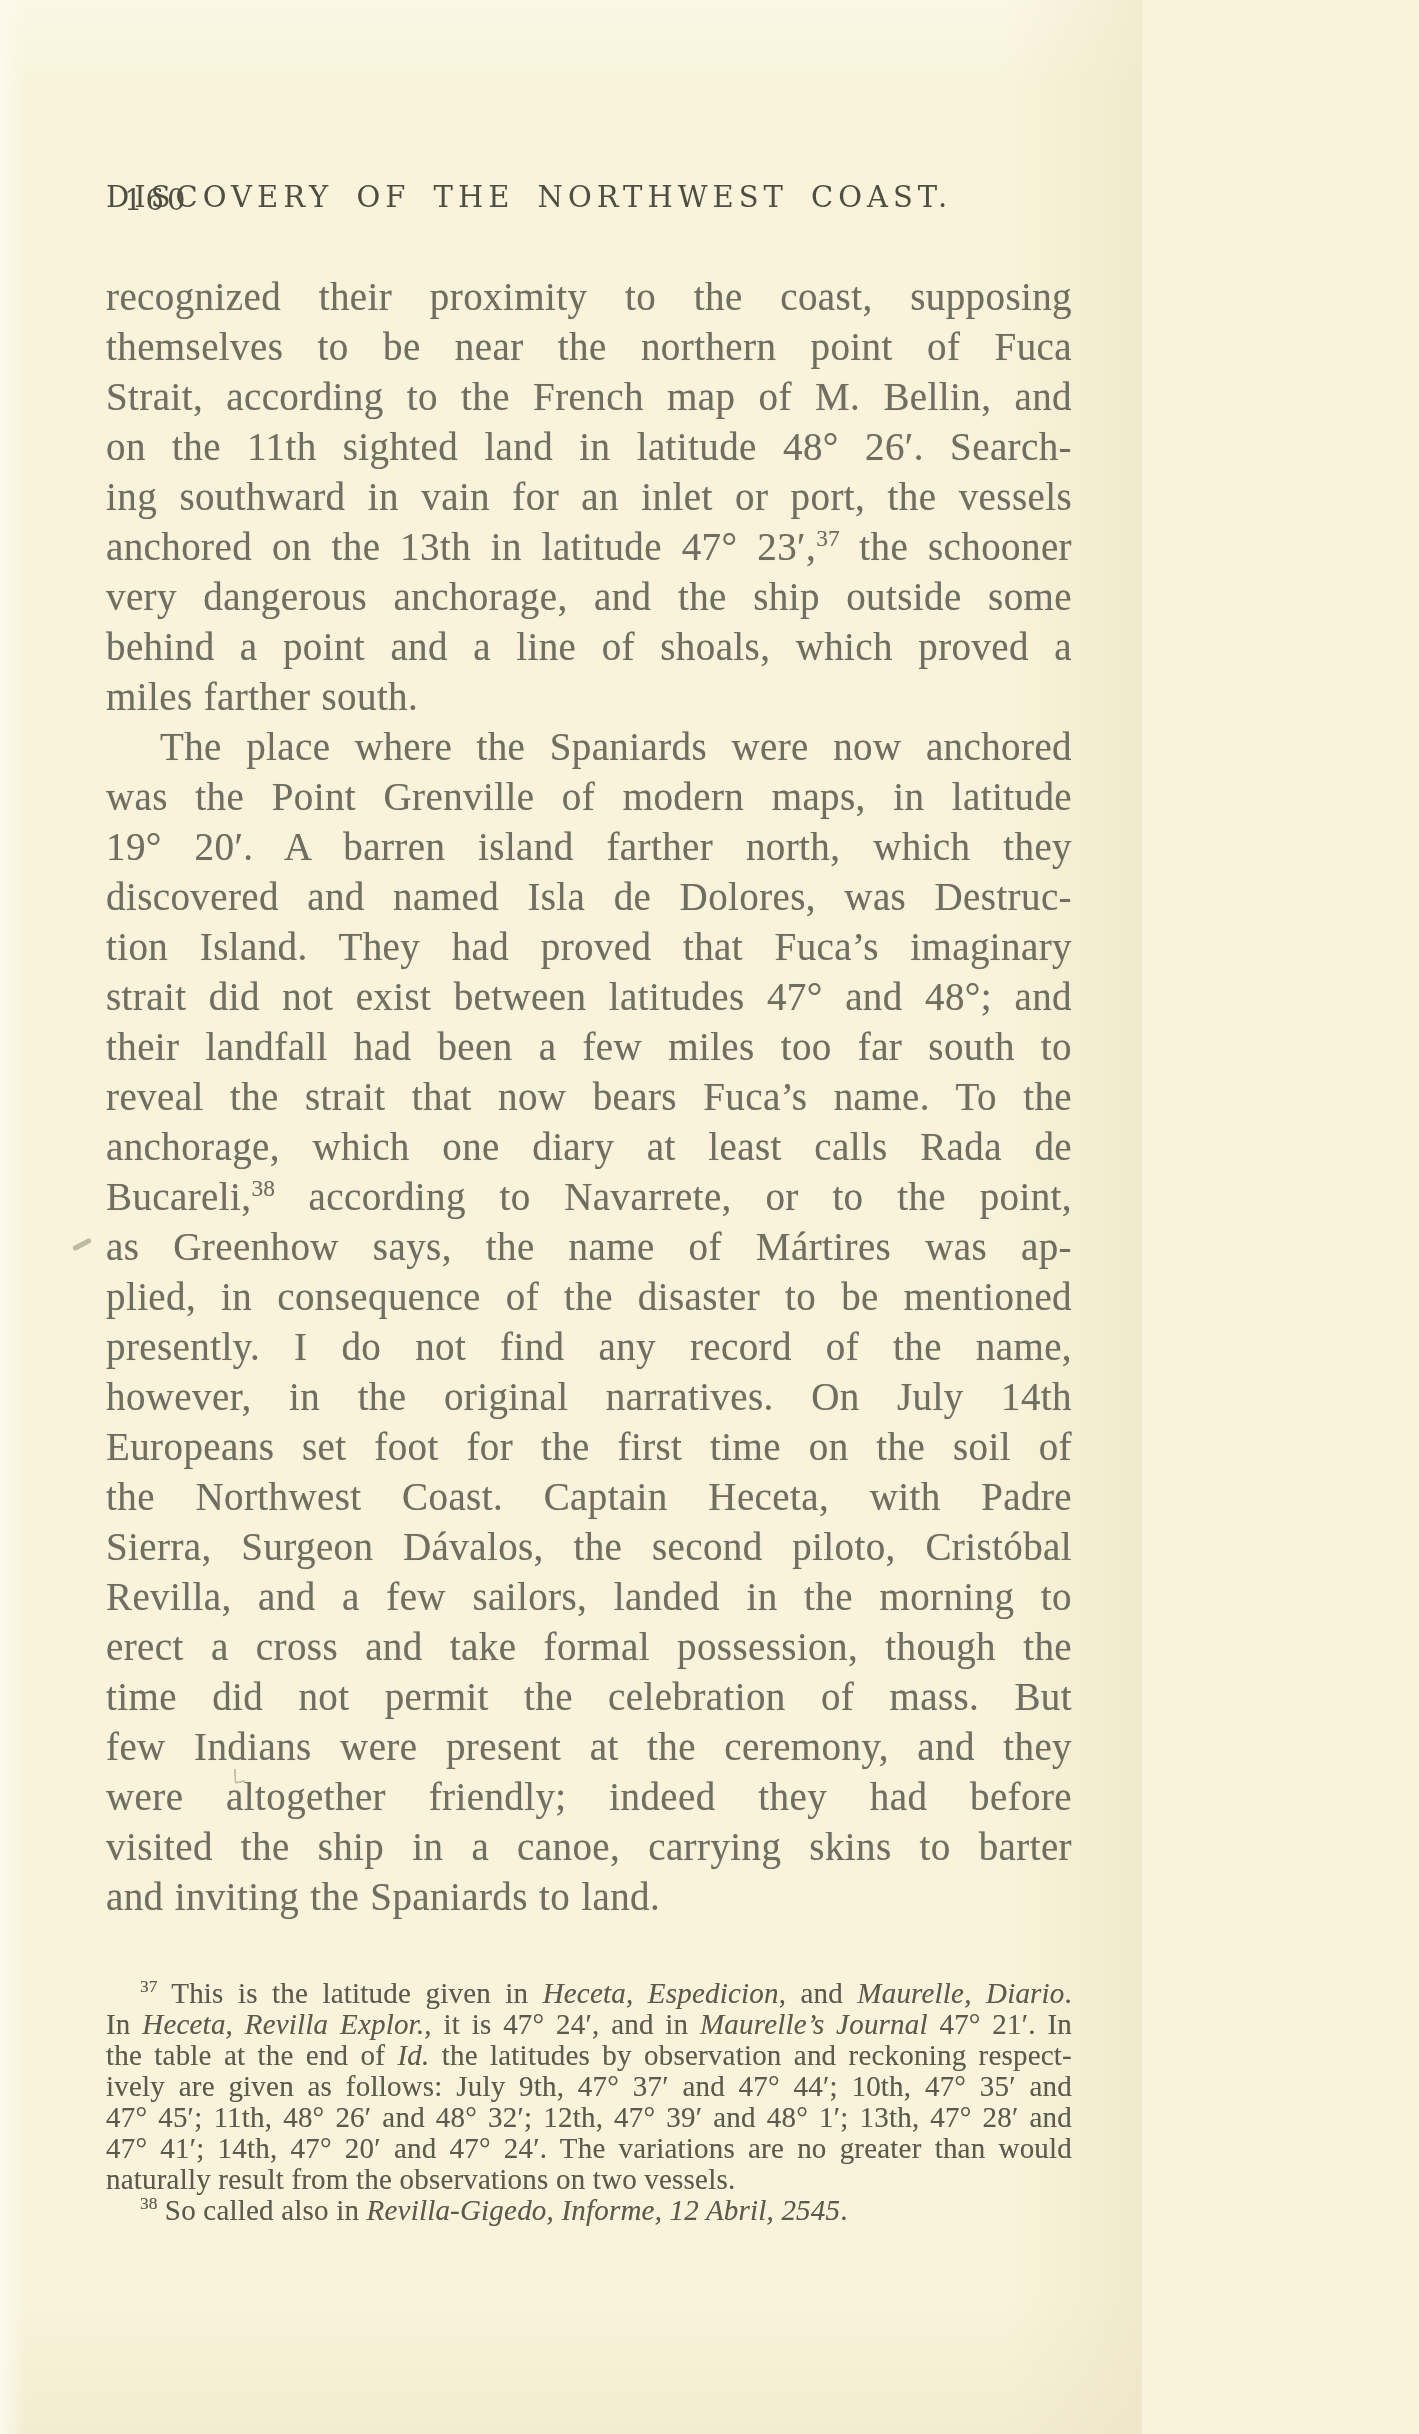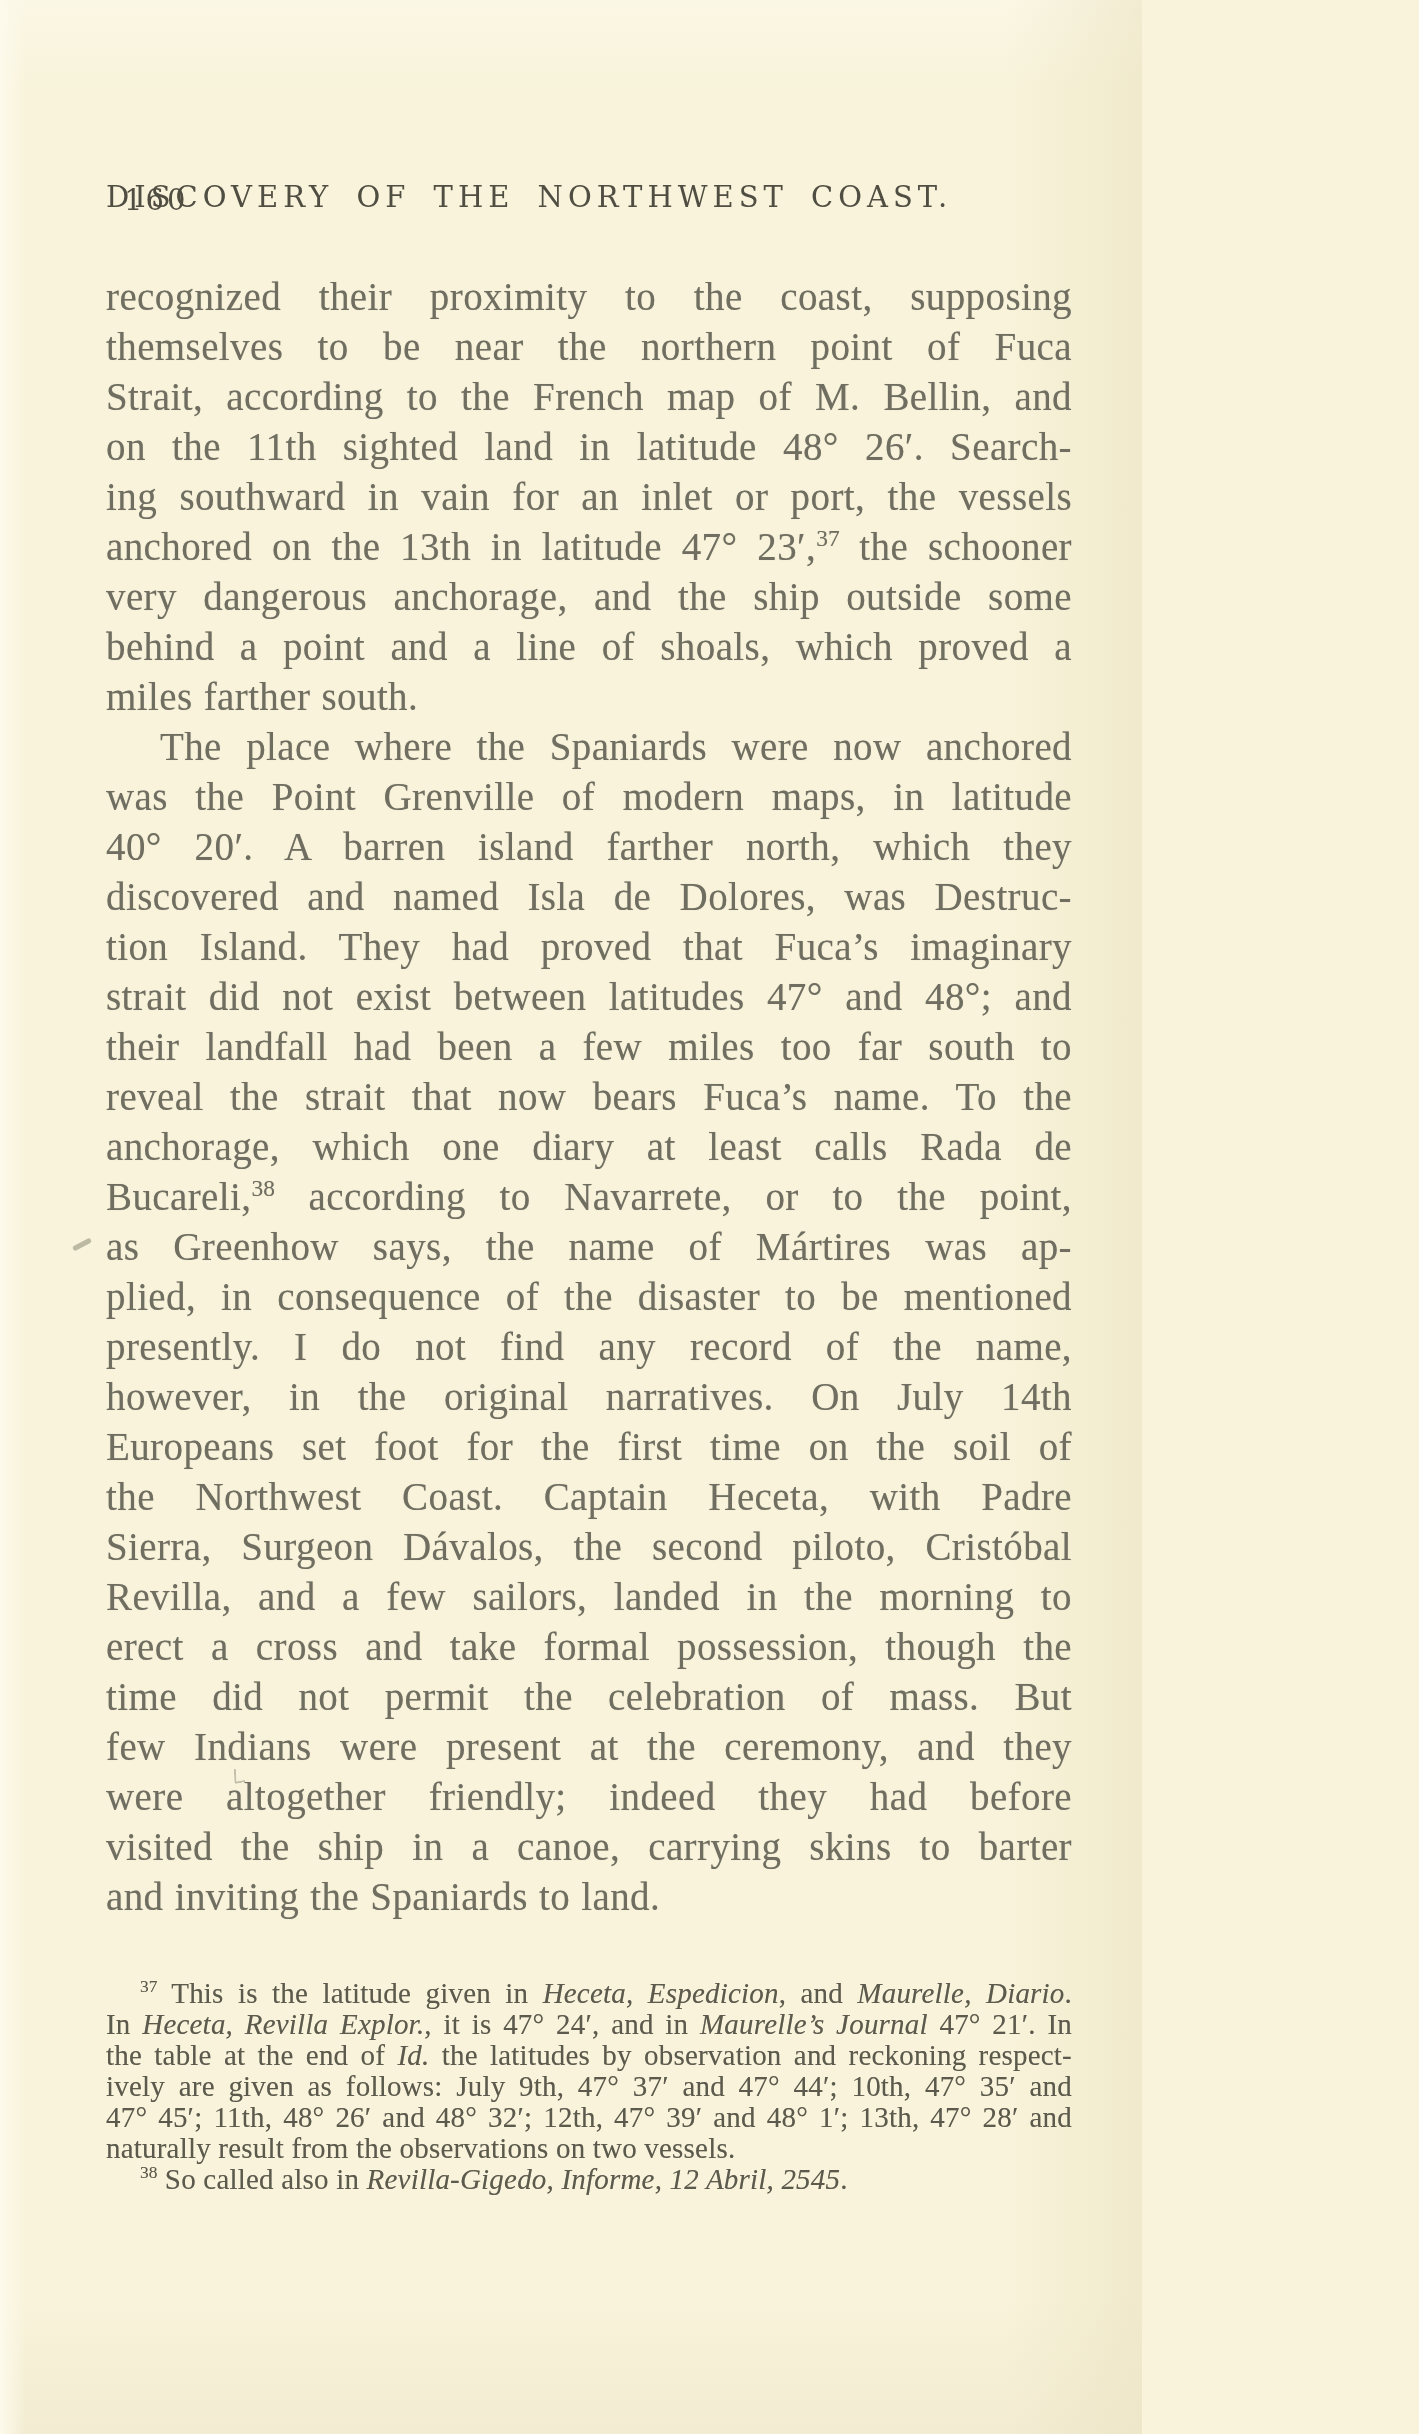--- a/index.html
+++ b/index.html
@@ -85,21 +85,21 @@
         <div class="line"><span>on the 11th sighted land in latitude 48° 26′. Search-</span></div>
         <div class="line"><span>ing southward in vain for an inlet or port, the vessels</span></div>
         <div class="line"><span>anchored on the 13th in latitude 47° 23′,</span><span class="sup">37</span><span> the schooner</span></div>
         <div class="line"><span>very dangerous anchorage, and the ship outside some</span></div>
         <div class="line"><span>behind a point and a line of shoals, which proved a</span></div>
         <div class="line last"><span>miles farther south.</span></div>
       </div>
     <div class="para para-2">
         <div class="line"><span>The place where the Spaniards were now anchored</span></div>
         <div class="line"><span>was the Point Grenville of modern maps, in latitude</span></div>
-        <div class="line"><span>40° 20′. A barren island farther north, which they</span></div>
+        <div class="line"><span>19° 20′. A barren island farther north, which they</span></div>
         <div class="line"><span>discovered and named Isla de Dolores, was Destruc-</span></div>
         <div class="line"><span>tion Island. They had proved that Fuca’s imaginary</span></div>
         <div class="line"><span>strait did not exist between latitudes 47° and 48°; and</span></div>
         <div class="line"><span>their landfall had been a few miles too far south to</span></div>
         <div class="line"><span>reveal the strait that now bears Fuca’s name. To the</span></div>
         <div class="line"><span>anchorage, which one diary at least calls Rada de</span></div>
         <div class="line"><span>Bucareli,</span><span class="sup">38</span><span> according to Navarrete, or to the point,</span></div>
         <div class="line"><span>as Greenhow says, the name of Mártires was ap-</span></div>
         <div class="line"><span>plied, in consequence of the disaster to be mentioned</span></div>
         <div class="line"><span>presently. I do not find any record of the name,</span></div>
@@ -117,20 +117,21 @@
       </div>
   </main>
 
   <footer class="footnotes">
     <div class="footnote">
         <div class="line"><span class="sup">37</span><span> This is the latitude given in </span><span class="it">Heceta, Espedicion</span><span>, and </span><span class="it">Maurelle, Diario</span><span>.</span></div>
         <div class="line"><span>In </span><span class="it">Heceta, Revilla Explor.</span><span>, it is 47° 24′, and in </span><span class="it">Maurelle’s Journal</span><span> 47° 21′. In</span></div>
         <div class="line"><span>the table at the end of </span><span class="it">Id.</span><span> the latitudes by observation and reckoning respect-</span></div>
         <div class="line"><span>ively are given as follows: July 9th, 47° 37′ and 47° 44′; 10th, 47° 35′ and</span></div>
         <div class="line"><span>47° 45′; 11th, 48° 26′ and 48° 32′; 12th, 47° 39′ and 48° 1′; 13th, 47° 28′ and</span></div>
+        <div class="line"><span>47° 41′; 14th, 47° 20′ and 47° 24′. The variations are no greater than would</span></div>
         <div class="line last"><span>naturally result from the observations on two vessels.</span></div>
       </div>
     <div class="footnote">
         <div class="line last"><span class="sup">38</span><span> So called also in </span><span class="it">Revilla-Gigedo, Informe, 12 Abril, 2545</span><span>.</span></div>
       </div>
   </footer>
 
   <div class="artifact dash"></div>
   <div class="artifact speck"></div>
 

